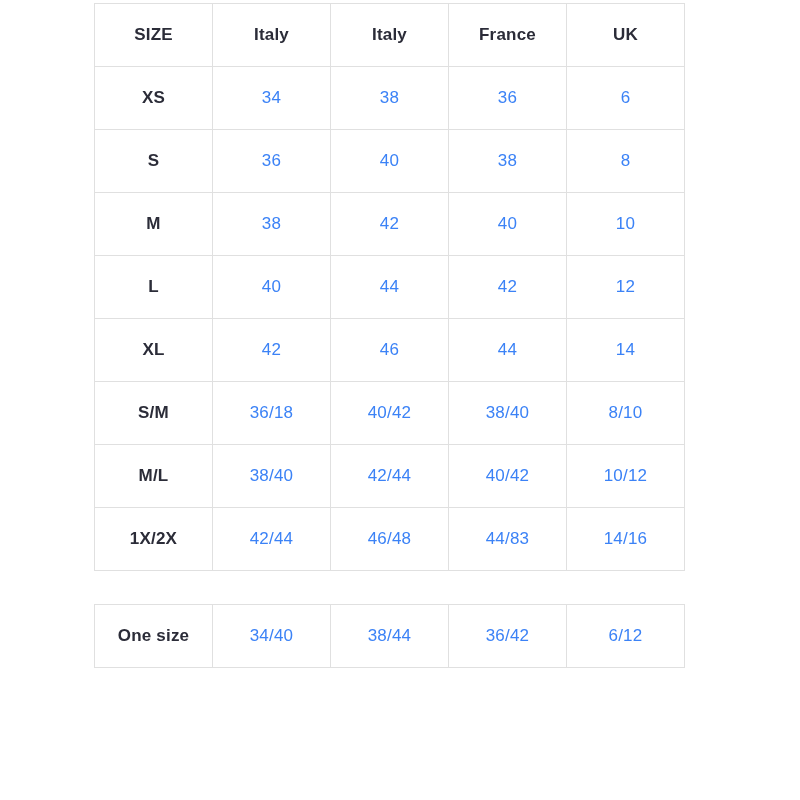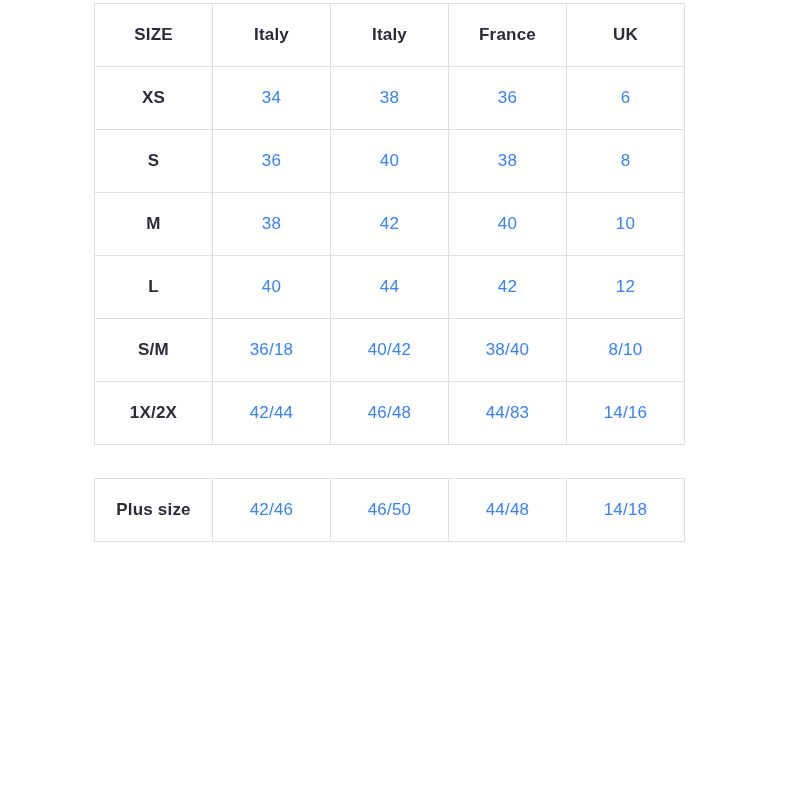--- a/index.html
+++ b/index.html
@@ -89,42 +89,56 @@
           <td>10</td>
         </tr>
         <tr>
           <th>L</th>
           <td>40</td>
           <td>44</td>
           <td>42</td>
           <td>12</td>
         </tr>
         <tr>
+          <th>XL</th>
+          <td>42</td>
+          <td>46</td>
+          <td>44</td>
+          <td>14</td>
+        </tr>
+        <tr>
           <th>S/M</th>
           <td>36/18</td>
           <td>40/42</td>
           <td>38/40</td>
           <td>8/10</td>
+        </tr>
+        <tr>
+          <th>M/L</th>
+          <td>38/40</td>
+          <td>42/44</td>
+          <td>40/42</td>
+          <td>10/12</td>
         </tr>
         <tr>
           <th>1X/2X</th>
           <td>42/44</td>
           <td>46/48</td>
           <td>44/83</td>
           <td>14/16</td>
         </tr>
       </tbody>
     </table>
 
     <table class="size-table secondary">
       <tbody>
         <tr>
-          <th>Plus size</th>
-          <td>42/46</td>
-          <td>46/50</td>
-          <td>44/48</td>
-          <td>14/18</td>
+          <th>One size</th>
+          <td>34/40</td>
+          <td>38/44</td>
+          <td>36/42</td>
+          <td>6/12</td>
         </tr>
       </tbody>
     </table>
 
   </div>
 </div>
 
 </body></html>

